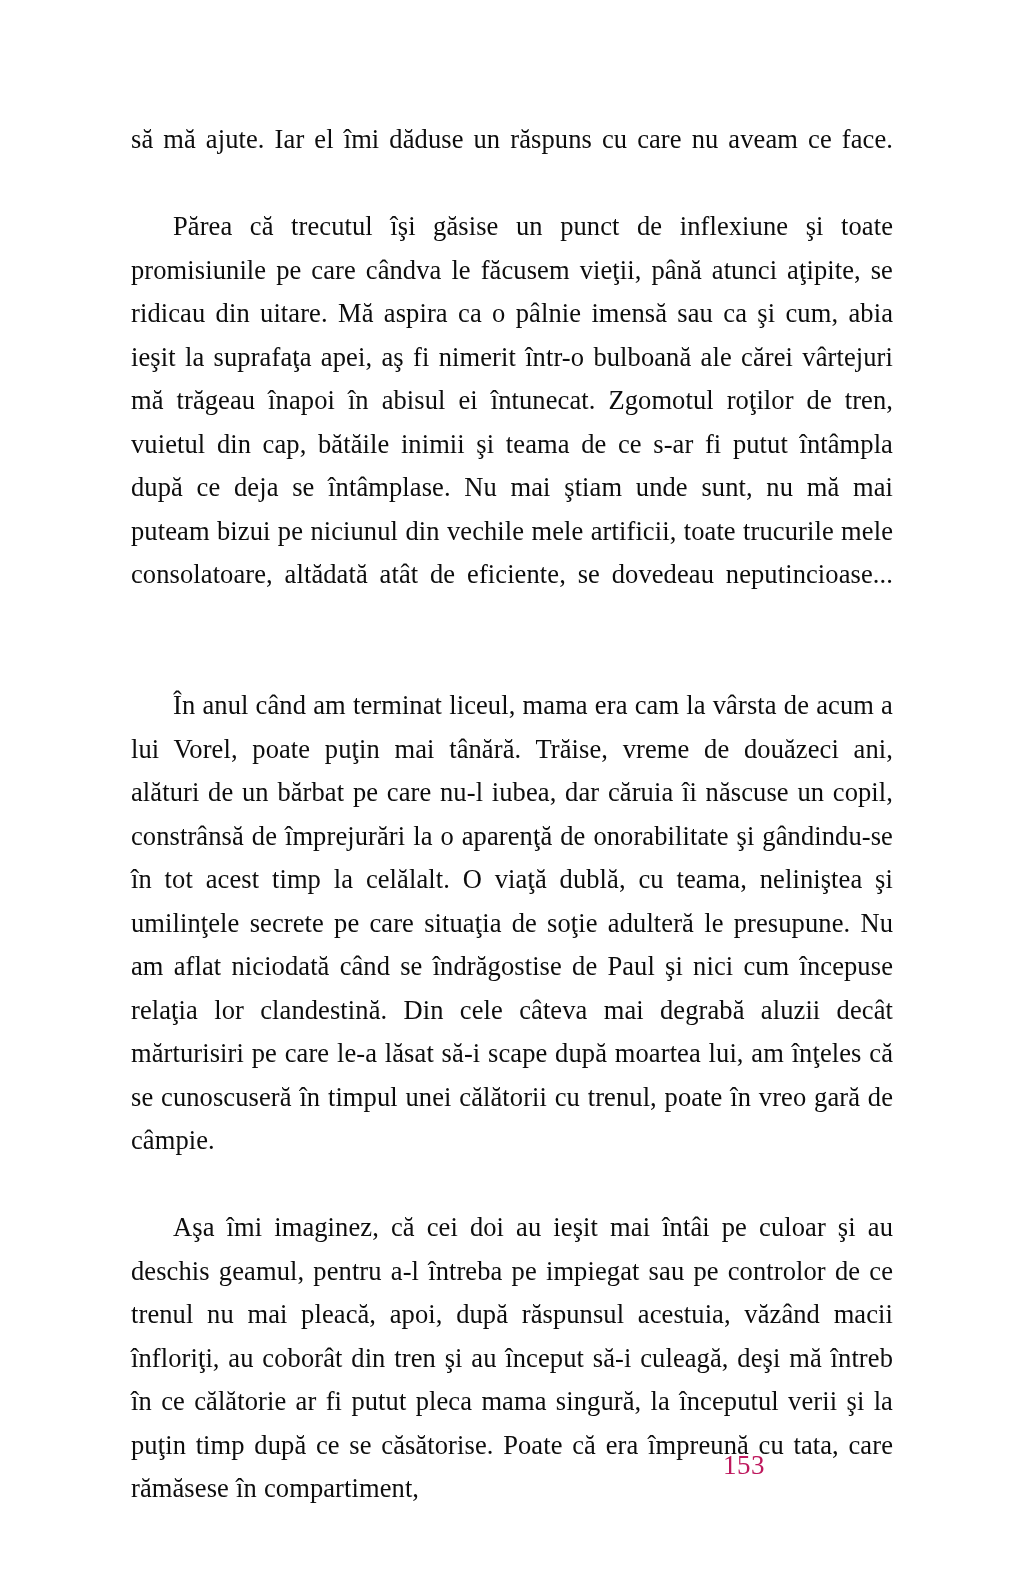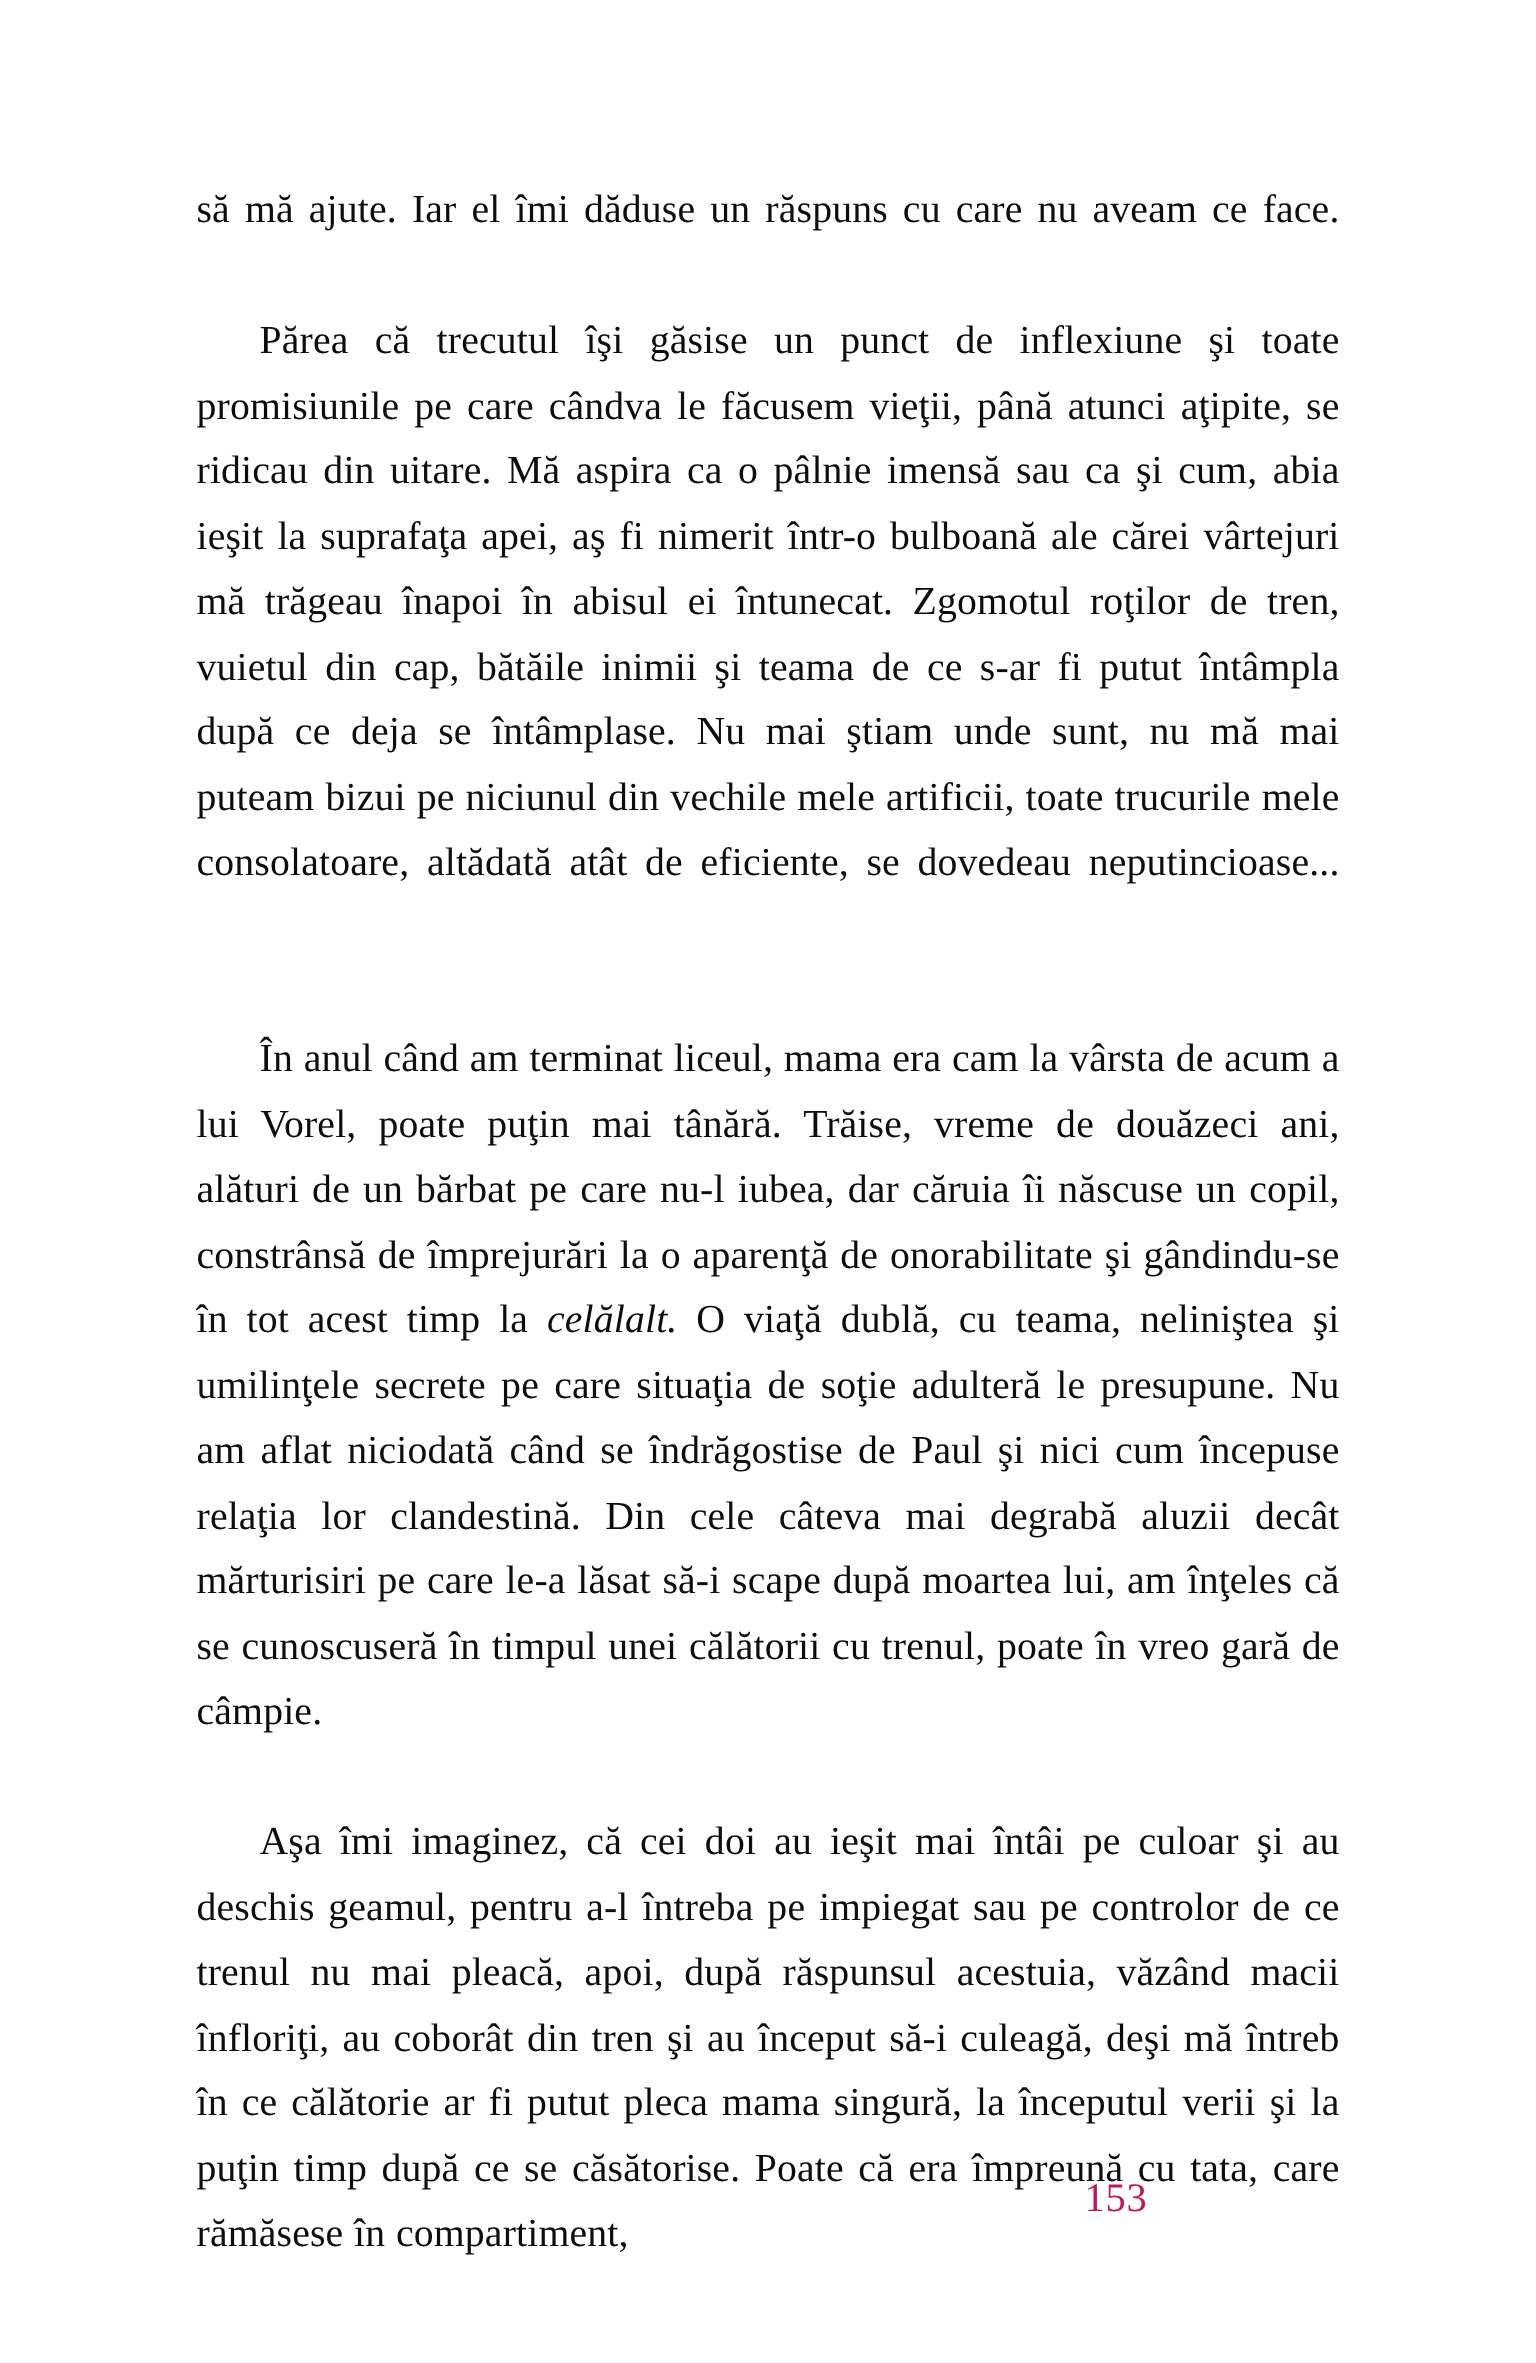--- a/index.html
+++ b/index.html
@@ -44,21 +44,20 @@
   }
   p.para.last-line-left::after {
     content: "";
     display: inline-block;
     width: 100%;
   }
   .gap {
     height: 44px;
   }
   .italic {
-    font-style: italic;
   }
   .folio {
     position: absolute;
     right: 131px;
     top: 1450px;
     font-size: 27px;
     font-family: "Liberation Serif", serif;
     letter-spacing: 0.5px;
     color: #be185d;
   }

